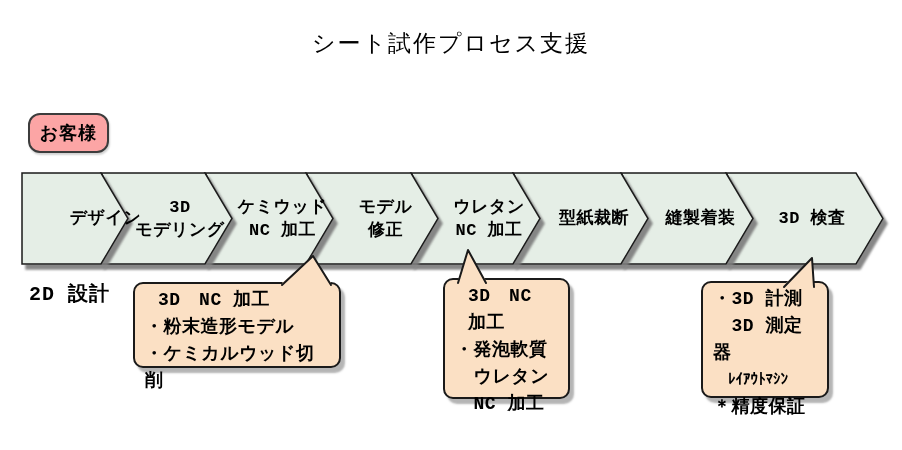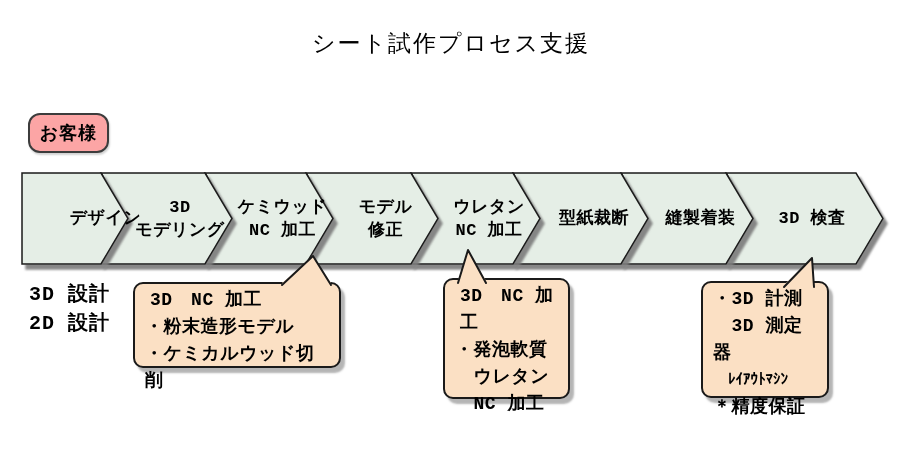--- a/index.html
+++ b/index.html
@@ -54,21 +54,21 @@
     position:absolute;z-index:5;
     background:var(--callout-fill);
     border:2px solid var(--border);border-radius:10px;
     box-shadow:4px 5px 2px rgba(120,120,120,0.55);
     font-size:18px;font-weight:700;line-height:27px;
     padding:3px 8px 0 10px;letter-spacing:0.5px;
   }
   .co1{left:133px;top:282px;width:208px;height:86px;}
   .co2{left:443px;top:278px;width:127px;height:121px;}
   .co3{left:701px;top:281px;width:128px;height:117px;}
-  .co1 .l0,.co2 .l0{padding-left:5px;}
+  .co1 .l0,.co2 .l0{padding-left:5px;margin-left:8px;}
   .co3 .l2{font-size:15px;letter-spacing:0;}
 
   .tail{position:absolute;z-index:6;overflow:visible;}
   .t1{left:270px;top:248px;width:70px;height:44px;}
   .t2{left:445px;top:245px;width:55px;height:42px;}
   .t3{left:775px;top:252px;width:50px;height:40px;}
   .tail .tfill{fill:var(--callout-fill);stroke:none;}
   .tail .tstroke{fill:none;stroke:var(--border);stroke-width:2;stroke-linejoin:round;stroke-linecap:round;}
 </style>
 </head>
@@ -105,21 +105,20 @@
 NC 加工</div>
   <div class="stage-label s3">モデル
 修正</div>
   <div class="stage-label s4">ウレタン
 NC 加工</div>
   <div class="stage-label s6">縫製着装</div>
   <div class="stage-label s5">型紙裁断</div>
   <div class="stage-label s7">3D 検査</div>
 
   <div class="side-note">
-    <div>3D 設計</div>
     <div>2D 設計</div>
   </div>
 
   <div class="callout co1">
     <div class="l0">3D　NC 加工</div>
     <div class="l1">・粉末造形モデル</div>
     <div class="l2">・ケミカルウッド切削</div>
   </div>
 
   <div class="callout co2">

